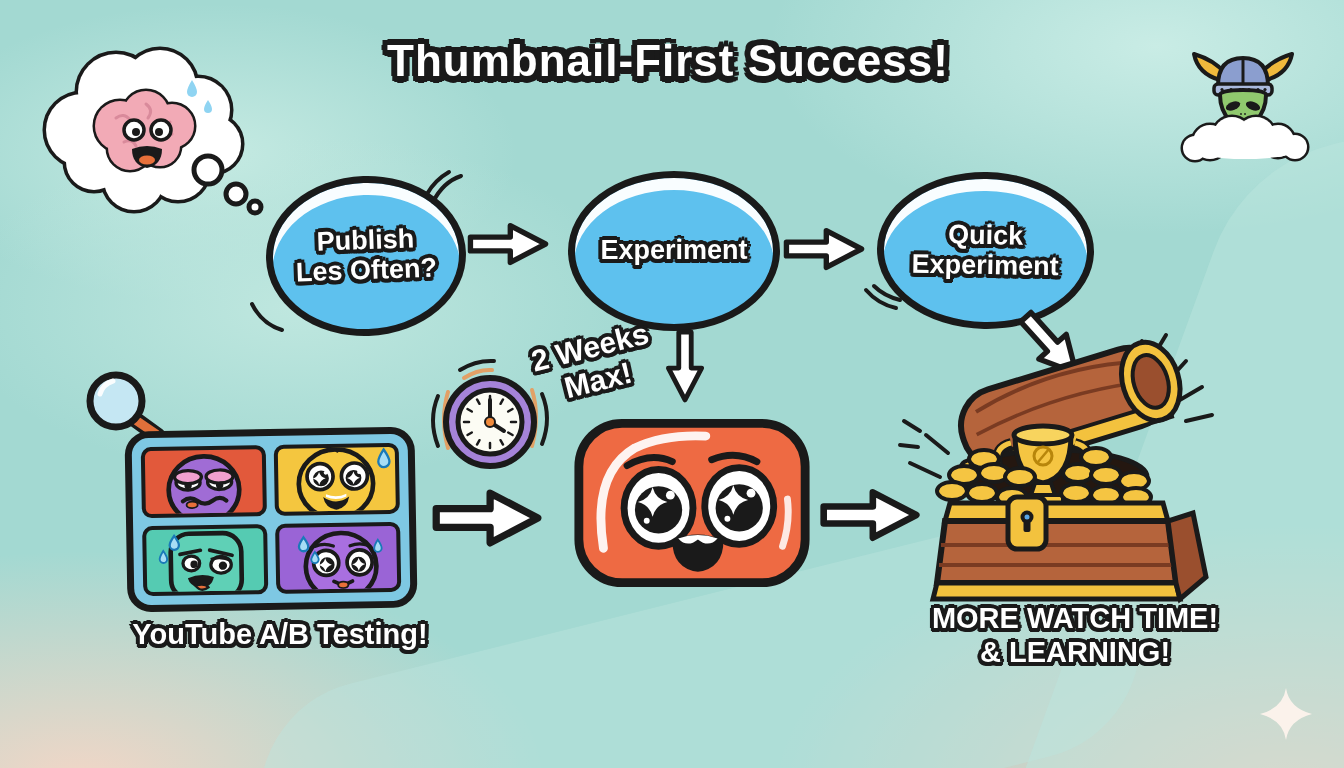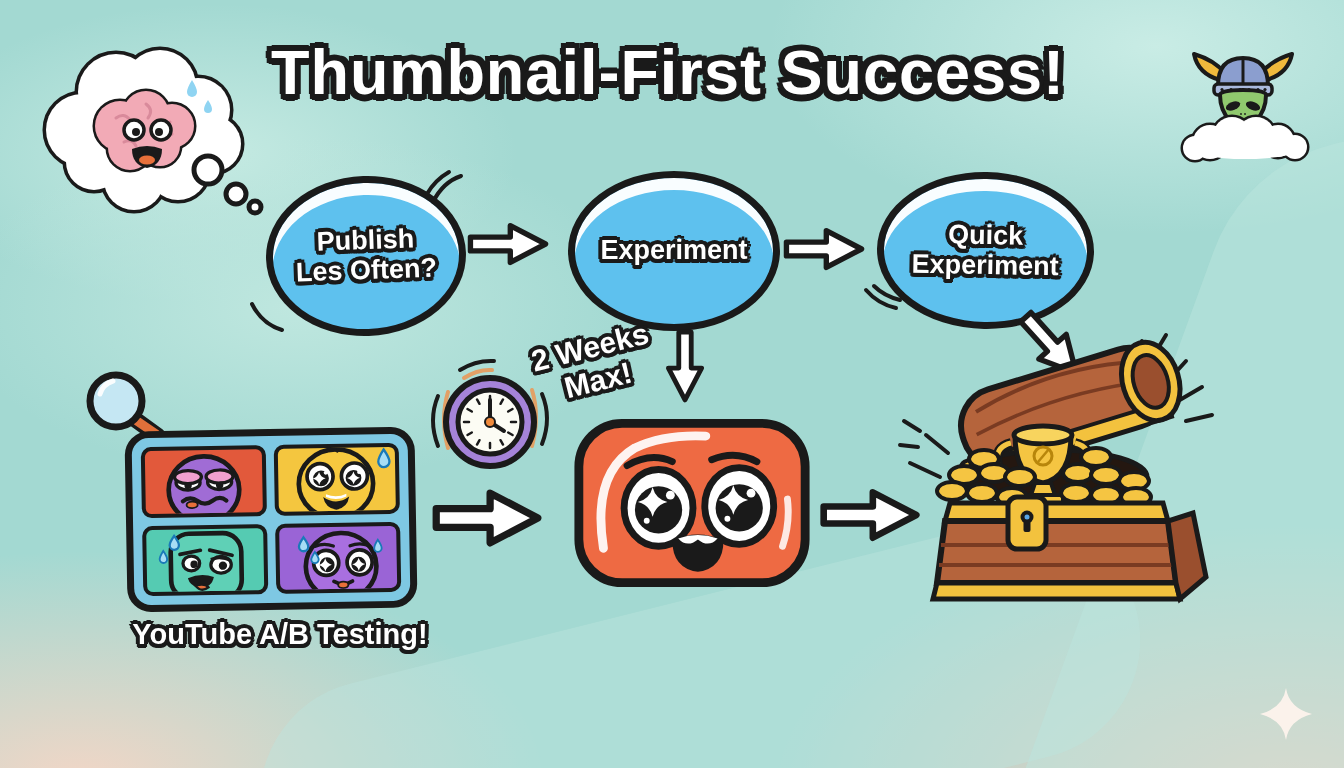--- a/index.html
+++ b/index.html
@@ -22,21 +22,21 @@
   .ot3{color:#fff;
     text-shadow:-3px -3px 0 var(--ink,#1a1a1a),0 -4px 0 var(--ink,#1a1a1a),3px -3px 0 var(--ink,#1a1a1a),
       -4px 0 0 var(--ink,#1a1a1a),4px 0 0 var(--ink,#1a1a1a),
       -3px 3px 0 var(--ink,#1a1a1a),0 4px 0 var(--ink,#1a1a1a),3px 3px 0 var(--ink,#1a1a1a),
       -2px 4px 0 var(--ink,#1a1a1a),2px 4px 0 var(--ink,#1a1a1a);}
   .ot5{color:#fff;
     text-shadow:-5px -5px 0 var(--ink,#1a1a1a),0 -6px 0 var(--ink,#1a1a1a),5px -5px 0 var(--ink,#1a1a1a),
       -6px 0 0 var(--ink,#1a1a1a),6px 0 0 var(--ink,#1a1a1a),
       -5px 5px 0 var(--ink,#1a1a1a),0 6px 0 var(--ink,#1a1a1a),5px 5px 0 var(--ink,#1a1a1a),
       -3px 6px 0 var(--ink,#1a1a1a),3px 6px 0 var(--ink,#1a1a1a),0 7px 0 var(--ink,#1a1a1a);}
-  .title{left:0;right:8px;top:36px;text-align:center;font-size:63px;letter-spacing:1px;}
+  .title{left:0;right:8px;top:36px;text-align:center;font-size:44px;letter-spacing:1px;}
   .bubble{border:7px solid var(--ink,#1a1a1a);border-radius:50%;
     background:var(--bubble-blue,#5ec1ee);
     box-shadow:inset 0 13px 0 -1px rgba(255,255,255,.96);
     display:flex;align-items:center;justify-content:center;text-align:center;}
   .bubble span{display:block;font-size:27px;line-height:1.1;}
   .note{text-align:center;font-size:30px;line-height:1.12;}
   .note span{display:block;}
   .caption{text-align:center;font-size:29px;line-height:1.16;}
   .caption span{display:block;}
   .panel{background:var(--panel-blue,#7ec8e3);border:7px solid var(--ink,#1a1a1a);
@@ -416,17 +416,19 @@
   <path d="M278 196 L286 258 L290 274 L316 252 L303 188 Z" fill="#9a4f2e" stroke="#1a1a1a" stroke-width="5"></path>
   <g>
     <rect x="118" y="172" width="38" height="52" rx="9" fill="#f3c23e" stroke="#1a1a1a" stroke-width="5"></rect>
     <circle cx="137" cy="192" r="6.5" fill="#1a1a1a"></circle>
     <rect x="133.5" y="192" width="7" height="15" rx="2" fill="#1a1a1a"></rect>
     <circle cx="137" cy="192" r="2.5" fill="#5aa7e8"></circle>
   </g>
 </svg>
 
 <div class="abs caption" style="left:855px;top:602px;width:440px;">
+  <span class="ot3">MORE WATCH TIME!</span>
+  <span class="ot3">&amp; LEARNING!</span>
 </div>
 
 <svg class="abs" style="left:1258px;top:686px;" width="56" height="56" viewBox="0 0 56 56">
   <path d="M28 2 Q31 22 54 28 Q31 34 28 54 Q25 34 2 28 Q25 22 28 2 Z" fill="#fdf3ec" opacity=".95"></path>
 </svg>
 
 </body></html>

